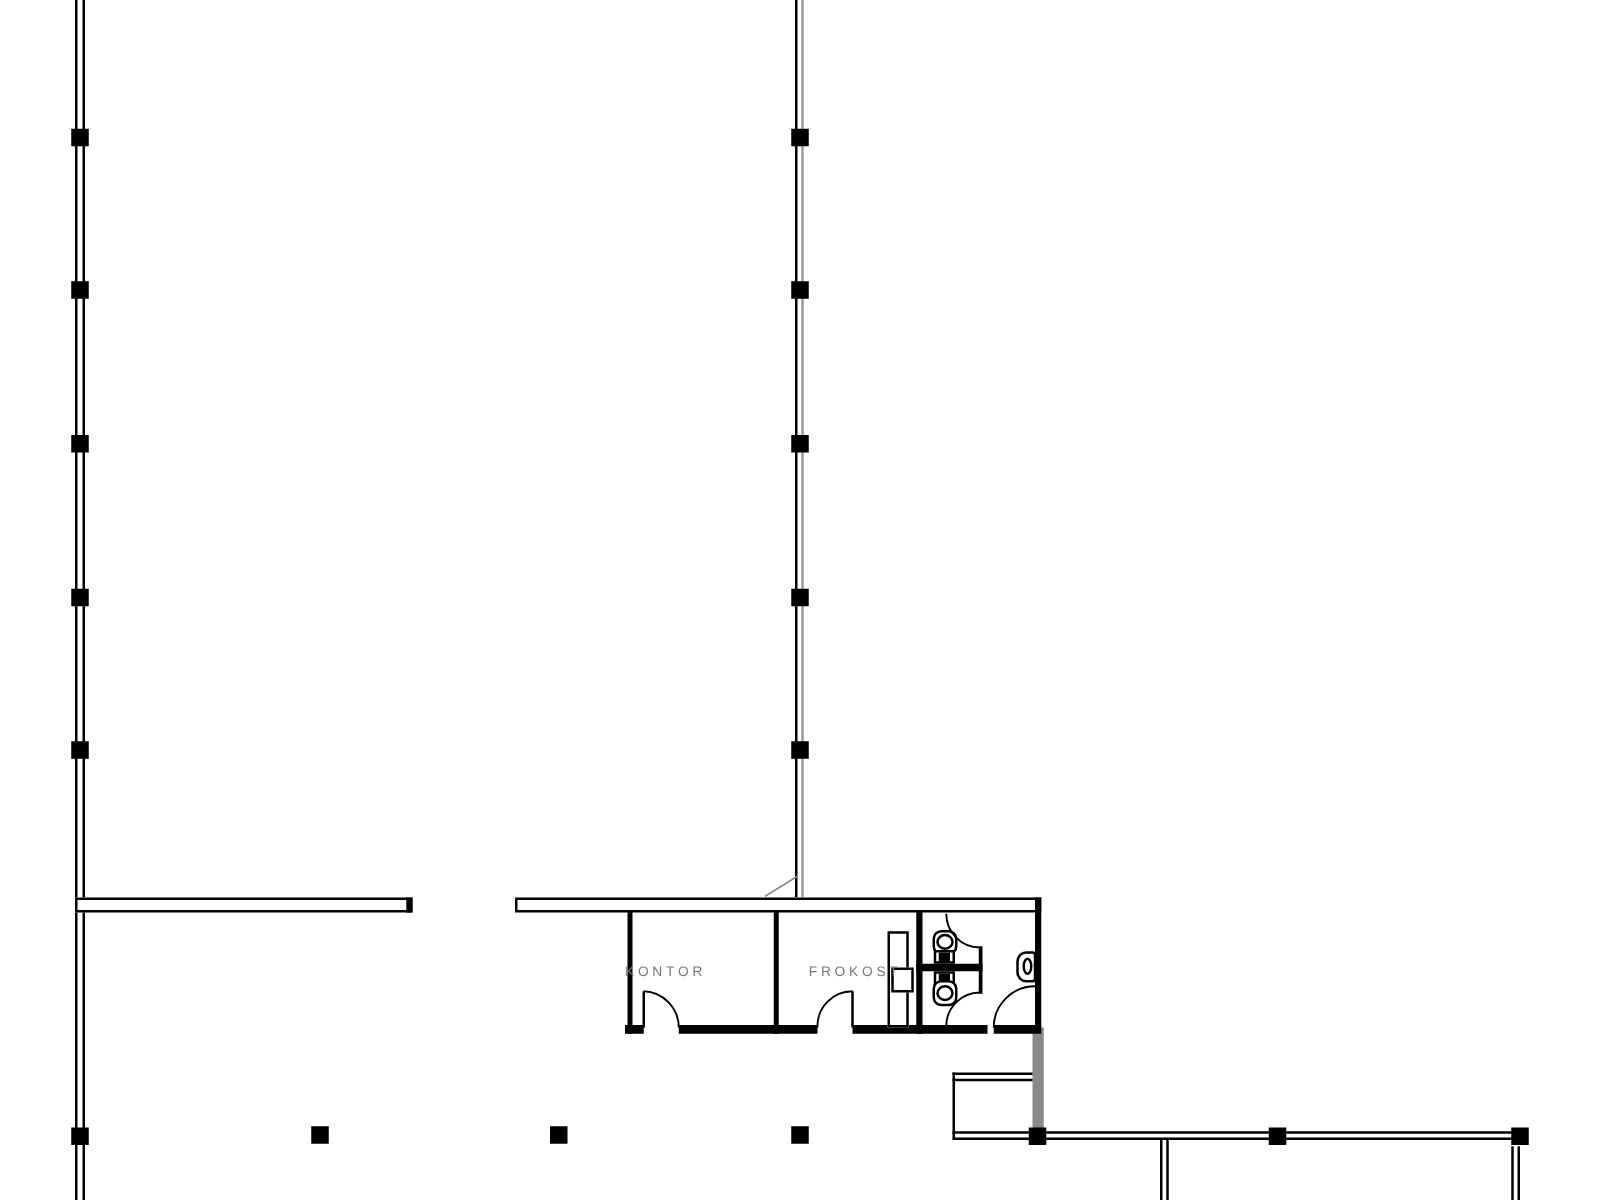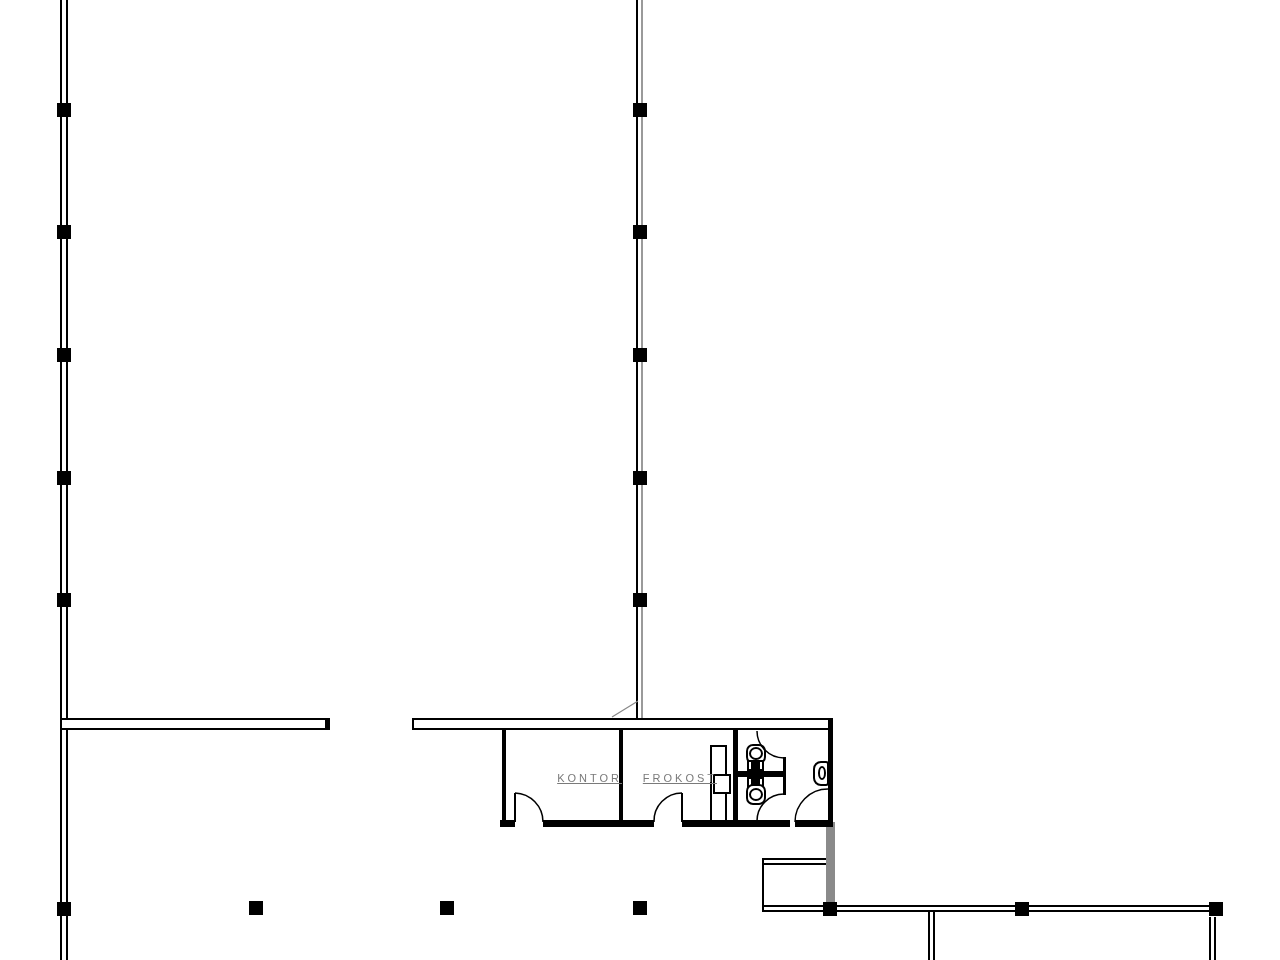--- a/index.html
+++ b/index.html
@@ -20,21 +20,21 @@
     position:absolute;background:var(--bg);
     border:2px solid var(--line);box-sizing:border-box;
   }
   #plan .fixture{
     position:absolute;background:var(--bg);
     border:2px solid var(--line);box-sizing:border-box;
   }
   #plan .col{position:absolute;background:var(--line);}
   #plan .roomlabel{
     position:absolute;font-size:11px;letter-spacing:3px;
-    color:var(--labelcol);text-align:right;white-space:nowrap;text-decoration:underline;
+    color:var(--labelcol);text-align:left;white-space:nowrap;
   }
   #arcs{position:absolute;left:0;top:0;pointer-events:none;}
 </style>
 </head>
 <body>
 
 <div id="plan">
 
   <div class="v" style="left:60px;top:0;width:2px;height:960px;"></div>
   <div class="v" style="left:66px;top:0;width:2px;height:960px;"></div>
@@ -86,21 +86,21 @@
 
   <div class="h" style="left:762px;top:905px;width:460px;height:2px;"></div>
   <div class="h" style="left:762px;top:910px;width:460px;height:2px;"></div>
 
   <div class="v" style="left:928px;top:912px;width:2px;height:48px;"></div>
   <div class="v" style="left:933px;top:912px;width:2px;height:48px;"></div>
   <div class="v" style="left:1209px;top:917px;width:2px;height:43px;"></div>
   <div class="v" style="left:1214px;top:917px;width:2px;height:43px;"></div>
 
   <div class="roomlabel" style="left:500px;top:772px;width:122px;">KONTOR</div>
-  <div class="roomlabel" style="left:612px;top:772px;width:105px;">FROKOST</div>
+  <div class="roomlabel" style="left:647px;top:772px;width:105px;">FROKOST</div>
 
   <svg id="arcs" width="1280" height="960" viewBox="0 0 1280 960">
     <path d="M 612 717 L 638 701" stroke="#888" stroke-width="1.2" fill="none"></path>
     <path d="M 515 793 A 29 29 0 0 1 543 822" stroke="#000" stroke-width="1.5" fill="none"></path>
     <path d="M 682 793 A 28 28 0 0 0 654 822" stroke="#000" stroke-width="1.5" fill="none"></path>
     <path d="M 757 731 A 27 27 0 0 0 784 758" stroke="#000" stroke-width="1.5" fill="none"></path>
     <path d="M 757 821 A 27 27 0 0 1 784 794" stroke="#000" stroke-width="1.5" fill="none"></path>
     <path d="M 795 822 A 33 33 0 0 1 828 789" stroke="#000" stroke-width="1.5" fill="none"></path>
   </svg>
 

